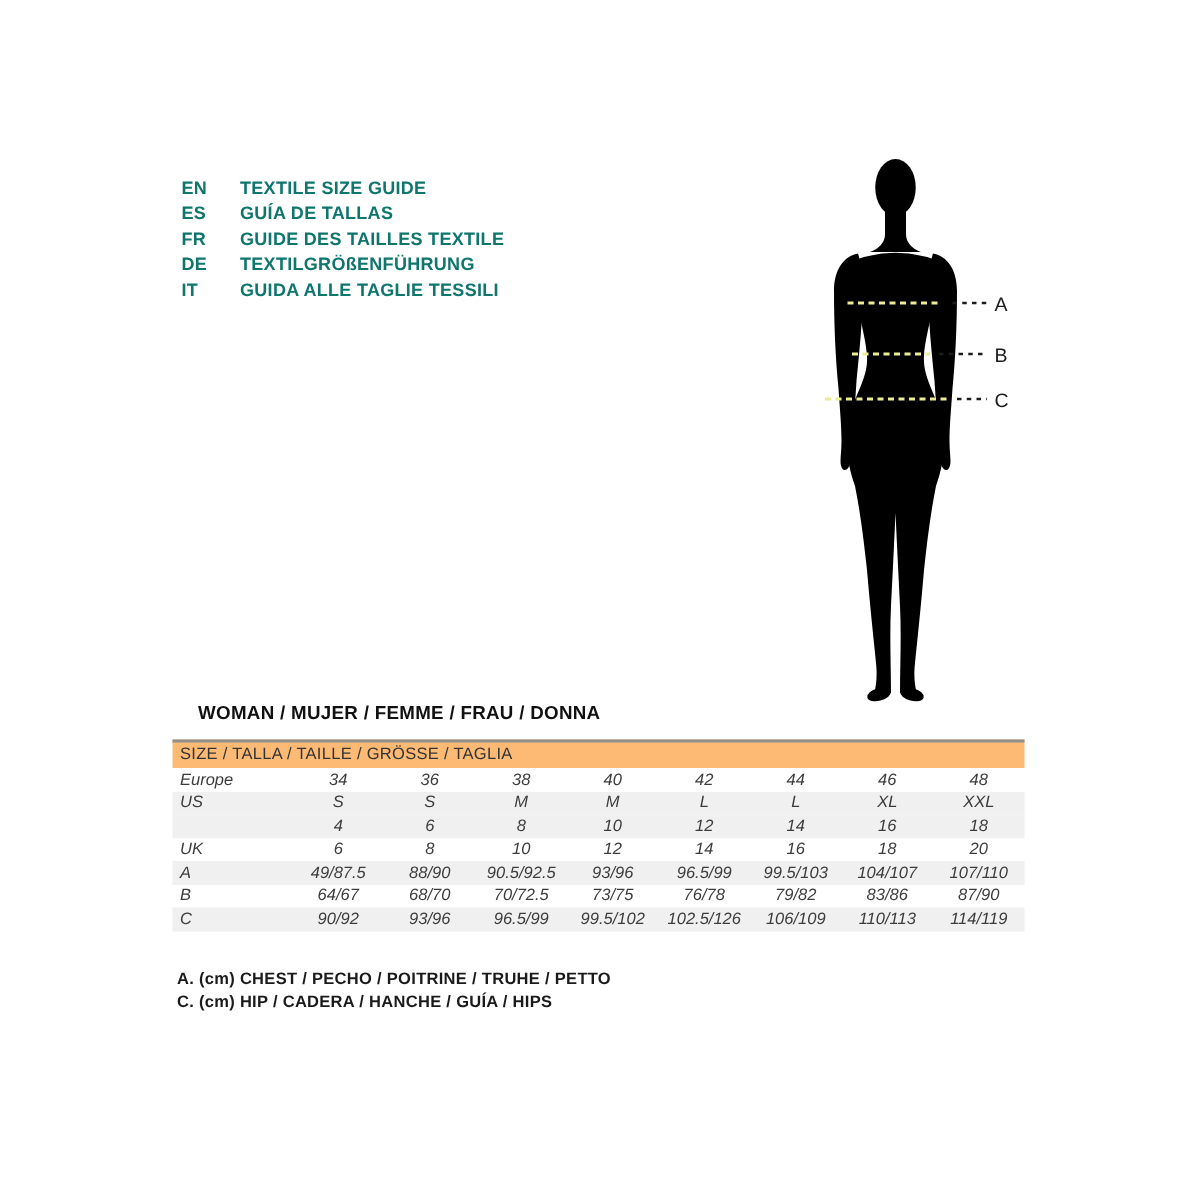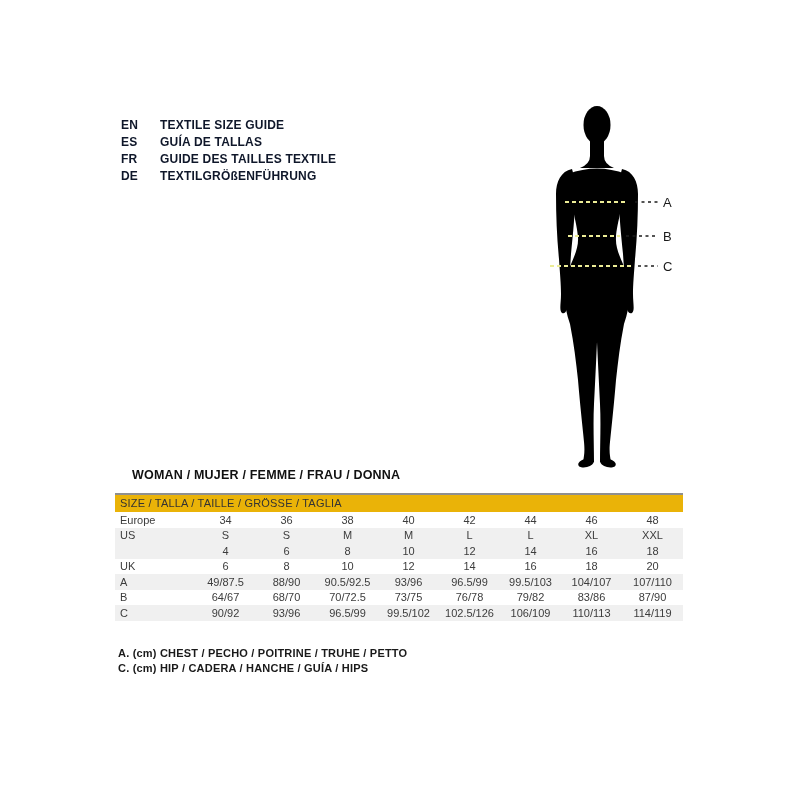--- a/index.html
+++ b/index.html
@@ -13,21 +13,21 @@
     overflow: hidden;
   }
 
   
   .lang-block {
     position: absolute;
     left: 121px;
     top: 117px;
     font-size: 12px;
     font-weight: bold;
-    color: #0f172a;
+    color: #0f766e;
     letter-spacing: 0.2px;
   }
   .lang-row { line-height: 17px; white-space: nowrap; }
   .lang-code { display: inline-block; width: 39px; }
 
   
   .figure-svg {
     position: absolute;
     left: 540px;
     top: 104px;
@@ -58,33 +58,34 @@
   .size-table {
     position: absolute;
     left: 115px;
     top: 493px;
     width: 568px;
     font-size: 11px;
     color: #3c3c3c;
   }
   .st-header {
     height: 19px;
-    background: #eab308;
+    background: #fdba74;
     border-top: 2px solid #8f8f8f;
     line-height: 17px;
     padding-left: 5px;
     color: #333;
     font-size: 11px;
     letter-spacing: 0.2px;
   }
   .st-row {
     display: flex;
     height: 15.5px;
     align-items: center;
     background: #ffffff;
+    font-style: italic;
   }
   .st-row.shaded { background: #f0f0f0; }
   .st-label { width: 80px; padding-left: 5px; }
   .st-cell { flex: 1; text-align: center; }
 
   
   .legend {
     position: absolute;
     left: 118px;
     top: 646px;
@@ -98,20 +99,21 @@
 </head>
 <body>
 
 <div class="canvas">
 
   <div class="lang-block" id="lang-block">
       <div class="lang-row"><span class="lang-code">EN</span><span>TEXTILE SIZE GUIDE</span></div>
       <div class="lang-row"><span class="lang-code">ES</span><span>GUÍA DE TALLAS</span></div>
       <div class="lang-row"><span class="lang-code">FR</span><span>GUIDE DES TAILLES TEXTILE</span></div>
       <div class="lang-row"><span class="lang-code">DE</span><span>TEXTILGRÖßENFÜHRUNG</span></div>
+      <div class="lang-row"><span class="lang-code">IT</span><span>GUIDA ALLE TAGLIE TESSILI</span></div>
     </div>
 
   <svg class="figure-svg" viewBox="0 0 150 368" xmlns="http://www.w3.org/2000/svg">
     <g>
 
       <ellipse class="silhouette" cx="57" cy="21" rx="13.5" ry="19" fill="#000000"></ellipse>
 
       <path class="silhouette" d="M50 28 H64 V52 Q64 60 74 64 H40 Q50 60 50 52 Z" fill="#000000"></path>
 
       <path class="silhouette" d="

